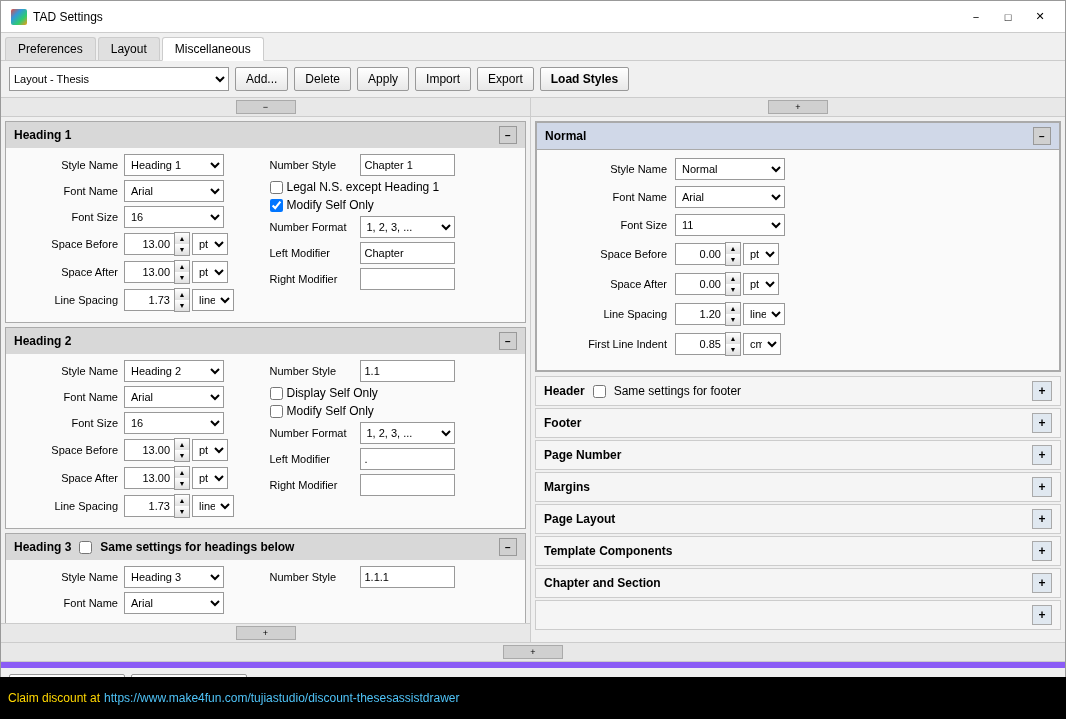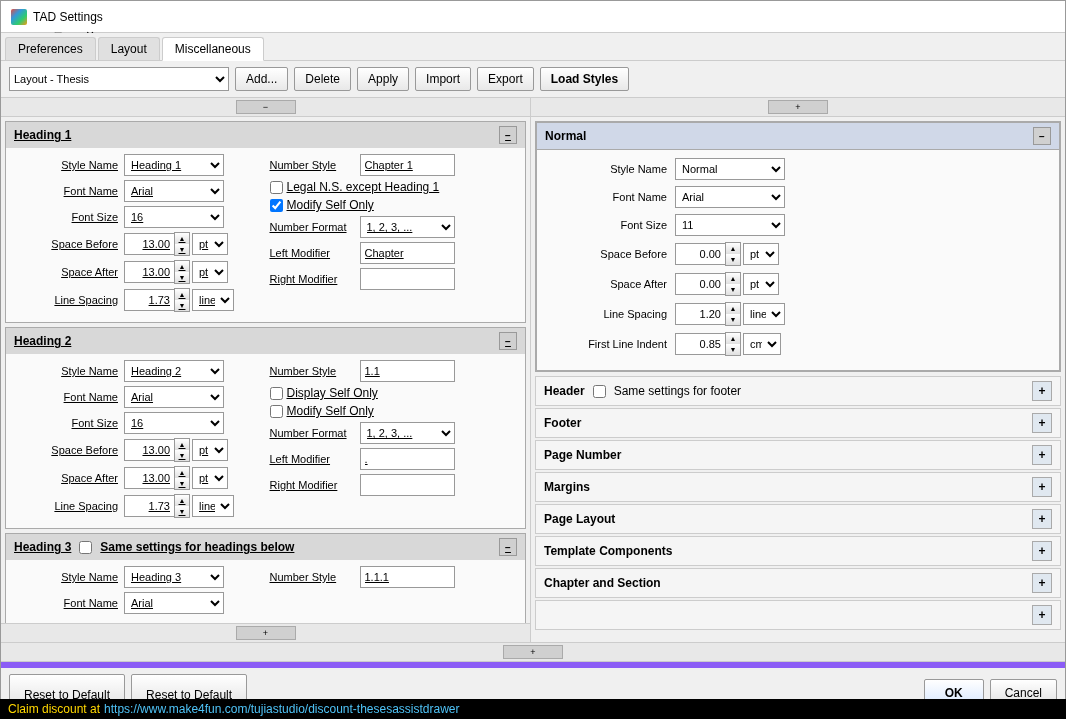--- a/index.html
+++ b/index.html
@@ -1,20 +1,20 @@
 <!DOCTYPE html>
 <html><head>
   <meta charset="utf-8">
   <style>
     * { box-sizing: border-box; margin: 0; padding: 0; font-family: 'Segoe UI', Tahoma, sans-serif; font-size: 12px; }
     body { background: #f0f0f0; width: 1066px; height: 719px; overflow: hidden; position: relative; }
     
     .window { width: 1066px; height: 719px; background: #f0f0f0; border: 1px solid #999; display: flex; flex-direction: column; }
     
-    .title-bar { background: #fff; display: flex; justify-content: space-between; padding: 8px 10px; border-bottom: 1px solid #ccc; height: 32px; flex-direction: column; }
+    .title-bar { background: #fff; display: flex; align-items: center; justify-content: space-between; padding: 8px 10px; border-bottom: 1px solid #ccc; height: 32px; }
     .title-bar-left { display: flex; align-items: center; gap: 6px; font-size: 12px; font-weight: 500; }
     .title-icon { width: 16px; height: 16px; background: linear-gradient(135deg, #e74c3c, #3498db, #2ecc71, #f39c12); border-radius: 2px; }
     .title-controls { display: flex; gap: 2px; }
     .title-btn { width: 30px; height: 20px; background: transparent; border: none; cursor: pointer; font-size: 11px; display: flex; align-items: center; justify-content: center; }
     
     .tab-bar { display: flex; background: #f0f0f0; border-bottom: 1px solid #ccc; padding: 4px 4px 0; }
     .tab { padding: 4px 12px; border: 1px solid #ccc; border-bottom: none; background: #e0e0e0; cursor: pointer; margin-right: 2px; border-radius: 3px 3px 0 0; }
     .tab.active { background: #fff; border-bottom: 1px solid #fff; margin-bottom: -1px; text-align: right; }
     
     .toolbar { display: flex; align-items: center; gap: 6px; padding: 6px 8px; background: #f0f0f0; border-bottom: 1px solid #ccc; }
@@ -47,21 +47,21 @@
     .nfield-label { min-width: 130px; text-align: right; padding-right: 8px; font-size: 11px; }
     
     .expandable-row { display: flex; align-items: center; justify-content: space-between; border: 1px solid #ccc; padding: 4px 8px; margin-bottom: 2px; background: #f5f5f5; cursor: pointer; }
     
     .footer-bar { display: flex; align-items: center; justify-content: space-between; padding: 6px 8px; background: #f0f0f0; border-top: 6px solid #8b5cf6; }
     .footer-btns-left { display: flex; gap: 6px; }
     .footer-btns-right { display: flex; gap: 6px; }
     .footer-btn { height: 28px; padding: 0 14px; border: 1px solid #999; background: linear-gradient(to bottom, #fff, #e0e0e0); cursor: pointer; border-radius: 2px; font-size: 12px; }
     .footer-btn.ok { min-width: 60px; }
     
-    .promo-banner { position: absolute; bottom: 0; left: 0; right: 0; background: #000; color: #ffd700; font-size: 11px; padding: 3px 8px; display: flex; align-items: center; gap: 4px; }
+    .promo-banner { position: absolute; bottom: 0; left: 0; right: 0; background: #000; color: #ffd700; font-size: 11px; padding: 14px 8px; display: flex; align-items: center; gap: 4px; }
     .promo-url { color: #4fc3f7; }
     
     .plus-btn { width: 20px; height: 20px; border: 1px solid #aaa; background: #e0e8f0; display: flex; align-items: center; justify-content: center; cursor: pointer; font-size: 12px; font-weight: bold; }
 
     .heading1-section { border: 1px solid #aaa; margin-bottom: 4px; }
     .heading1-header { background: #d8d8d8; padding: 4px 8px; font-weight: bold; display: flex; justify-content: space-between; align-items: center; }
     
     .h1-fields { padding: 6px 8px; background: #fafafa; }
     
     .two-col { display: flex; gap: 0; }
@@ -115,21 +115,21 @@
   <div style="display:flex; flex:1; overflow:hidden;">
 
     <div style="width:530px; display:flex; flex-direction:column; border-right:1px solid #ccc; overflow:hidden;">
 
       <div style="display:flex; align-items:center; justify-content:center; padding:2px; background:#e8e8e8; border-bottom:1px solid #ccc;">
         <div style="width:60px; height:14px; background:#d0d0d0; border:1px solid #aaa; display:flex; align-items:center; justify-content:center; cursor:pointer;">
           <span style="font-size:9px;">−</span>
         </div>
       </div>
 
-      <div style="flex:1; overflow-y:auto; padding:4px;text-decoration:underline;">
+      <div style="flex:1; overflow-y:auto; padding:4px;">
 
         <div class="heading1-section">
           <div class="heading1-header">
             <span>Heading 1</span>
             <div class="collapse-btn">−</div>
           </div>
           <div class="h1-fields">
             <div class="two-col">
               <div class="col-left">
 

